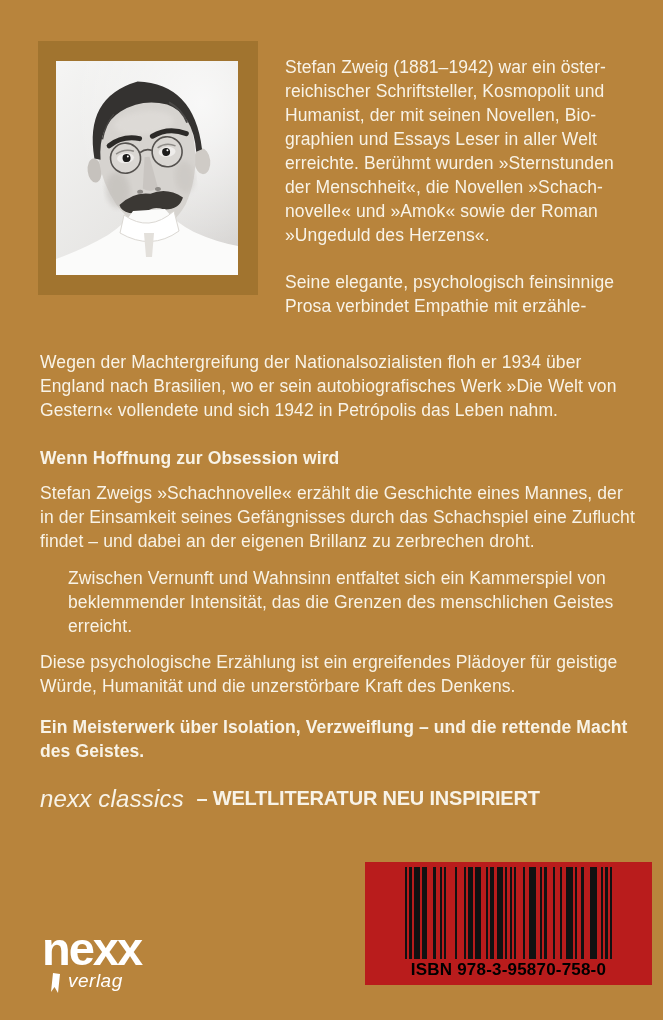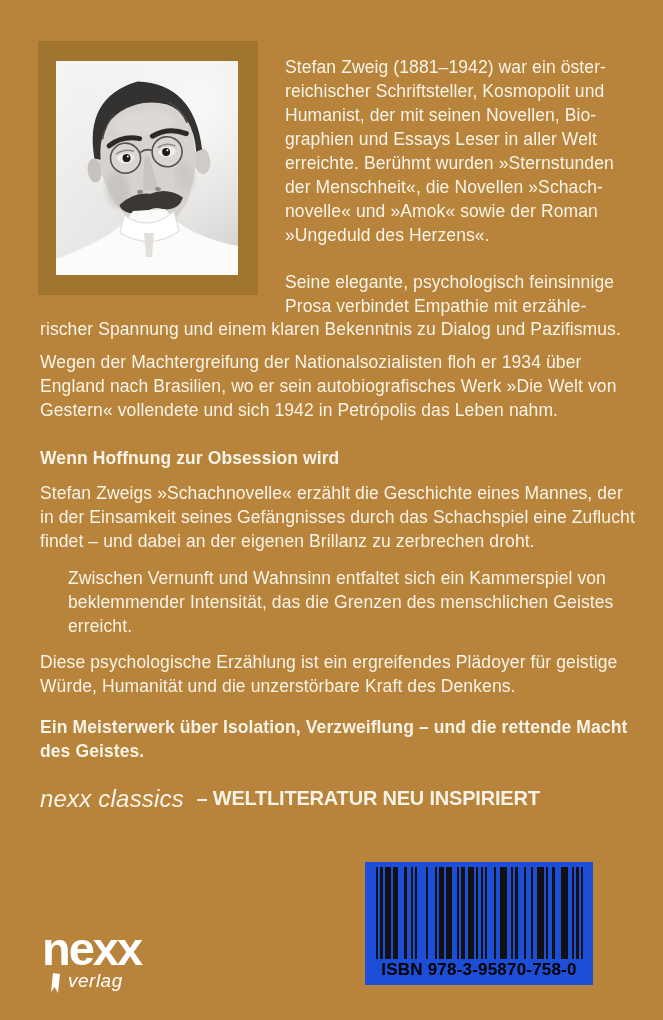--- a/index.html
+++ b/index.html
@@ -45,21 +45,21 @@
   .brand-tagline { font-weight:bold; font-size:20px; letter-spacing:-0.2px; margin-left:8px; vertical-align:2px;margin-top:8px; }
 
   .logo { position:absolute; left:42px; top:918px; color:#ffffff; }
   .logo-nexx { font-size:47px; font-weight:bold; letter-spacing:-2px; line-height:44px;margin-top:9px; }
   .logo-row { display:flex; align-items:flex-start; margin-top:1px; margin-left:7px; }
   .logo-mark { display:block; margin-right:6px; margin-top:1px; }
   .logo-verlag { font-size:19px; letter-spacing:0.5px; line-height:17px;font-style:italic; }
 
   .barcode-box {
     position:absolute; left:365px; top:862px;
-    width:228px; height:123px; background:#1d4ed8;
+    width:287px; height:123px; background:#b91c1c;
     text-align:center;
   }
   .barcode-svg { display:block; margin:5px auto 0 auto; }
   .isbn {
     font-weight:bold; font-size:17px; color:#000;
     letter-spacing:0.2px; margin-top:1px;
     font-family:"Liberation Sans", sans-serif;
   }
 </style>
 </head>
@@ -144,21 +144,20 @@
   <div class="para col p1">Stefan Zweig (1881–1942) war ein öster-
 reichischer Schriftsteller, Kosmopolit und
 Humanist, der mit seinen Novellen, Bio-
 graphien und Essays Leser in aller Welt
 erreichte. Berühmt wurden »Sternstunden
 der Menschheit«, die Novellen »Schach-
 novelle« und »Amok« sowie der Roman
 »Ungeduld des Herzens«.</div>
   <div class="para col p2a">Seine elegante, psychologisch feinsinnige
 Prosa verbindet Empathie mit erzähle-</div>
-  <div class="para full p2b">rischer Spannung und einem klaren Bekenntnis zu Dialog und Pazifismus.</div>
   <div class="para full p3">Wegen der Machtergreifung der Nationalsozialisten floh er 1934 über
 England nach Brasilien, wo er sein autobiografisches Werk »Die Welt von
 Gestern« vollendete und sich 1942 in Petrópolis das Leben nahm.</div>
 
   <div class="para full hd bold">Wenn Hoffnung zur Obsession wird</div>
   <div class="para full p4">Stefan Zweigs »Schachnovelle« erzählt die Geschichte eines Mannes, der
 in der Einsamkeit seines Gefängnisses durch das Schachspiel eine Zuflucht
 findet – und dabei an der eigenen Brillanz zu zerbrechen droht.</div>
   <div class="para full p5">Zwischen Vernunft und Wahnsinn entfaltet sich ein Kammerspiel von
 beklemmender Intensität, das die Grenzen des menschlichen Geistes

